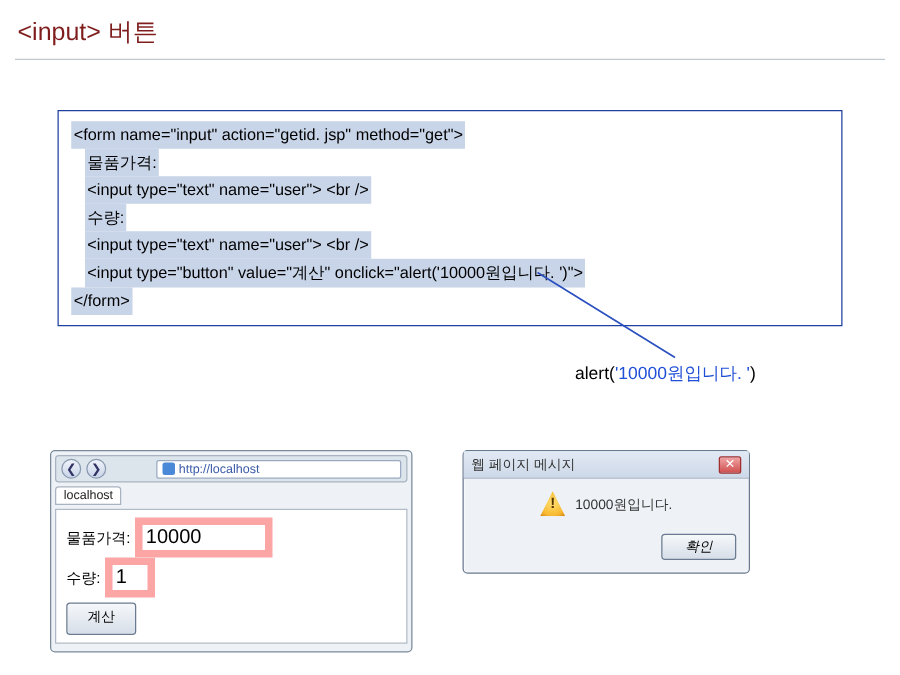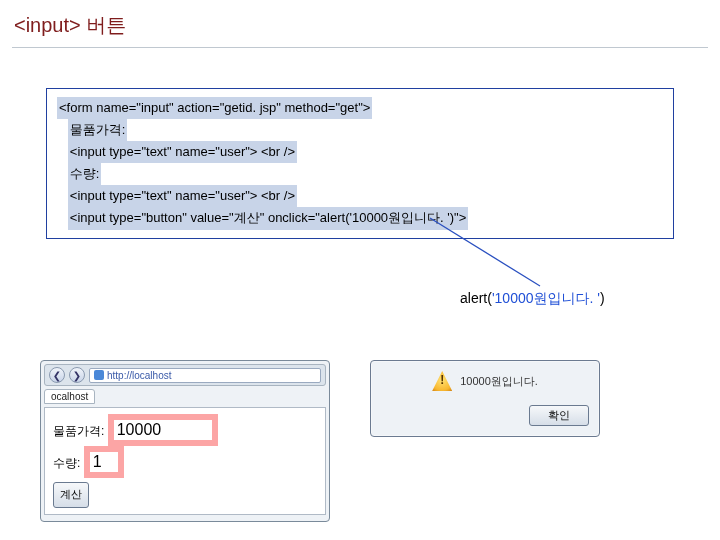--- a/index.html
+++ b/index.html
@@ -96,41 +96,42 @@
       flex: 1;
       background: #fff;
       border: 1px solid #9aaac0;
       border-radius: 2px;
       padding: 1px 4px;
       font-size: 10px;
       color: #3a5aa8;
       display: flex;
       align-items: center;
       gap: 3px;
+      margin-left: 36px;
     }
     .url .iefav { width:10px; height:10px; background:#4a88d8; border-radius:2px; }
     .page {
       background: #fff;
       border: 1px solid #b0bac6;
       padding: 6px 8px;
       line-height: 1.8;
     }
     .page .field { display: inline-block; margin-bottom: 2px; }
     .page input[type=text] {
       border: 6px solid #fca5a5;
       padding: 1px 3px;
       font-size: 16px;
       width: 110px;
     }
     .page .btn {
       display: inline-block;
       border: 1px solid #6a7a90;
       background: linear-gradient(#f6f8fa,#d6dee8);
       border-radius: 3px;
-      padding: 2px 6px;
+      padding: 2px 16px;
       font-size: 11px;
       margin-top: 4px;
     }
     .dialog {
       position: absolute;
       left: 370px;
       top: 360px;
       width: 230px;
       border: 1px solid #6b7a90;
       border-radius: 4px;
@@ -175,20 +176,21 @@
     }
     .warn-icon::after{
       content: "!";
       position:absolute; left:0; right:0; top:2px;
       text-align:center; font-weight:bold; font-size:12px; color:#553300;
     }
     .dlg-msg { font-size: 11px; color:#333; }
     .dlg-foot {
       padding: 6px 10px 10px 10px;
       text-align: right;
+      font-style: italic;
     }
     .dlg-ok {
       display:inline-block;
       border: 1px solid #6a7a90;
       background: linear-gradient(#f6f8fa,#d6dee8);
       border-radius: 3px;
       padding: 2px 18px;
       font-size: 11px;
     }
   </style>
@@ -198,20 +200,21 @@
 <div class="title">&lt;input&gt; 버튼</div>
 <div class="title-underline"></div>
 
 <div class="code-box">
   <div><span class="hl">&lt;form name="input" action="getid. jsp" method="get"&gt;</span></div>
   <div>&nbsp;&nbsp;&nbsp;<span class="hl">물품가격:</span></div>
   <div>&nbsp;&nbsp;&nbsp;<span class="hl">&lt;input type="text" name="user"&gt; &lt;br /&gt;</span></div>
   <div>&nbsp;&nbsp;&nbsp;<span class="hl">수량:</span></div>
   <div>&nbsp;&nbsp;&nbsp;<span class="hl">&lt;input type="text" name="user"&gt; &lt;br /&gt;</span></div>
   <div>&nbsp;&nbsp;&nbsp;<span class="hl">&lt;input type="button" value="계산" onclick="alert('10000원입니다. ')"&gt;</span></div>
+  <div><span class="hl">&lt;/form&gt;</span></div>
 </div>
 
 <svg class="arrow" style="left:0;top:0" width="720" height="540">
   <line x1="430" y1="218" x2="540" y2="286" stroke="#2a50c0" stroke-width="1.3"></line>
 </svg>
 
 <div class="caption">
   <span>alert</span><span>(</span><span class="blue">'10000원입니다. '</span><span>)</span><br>
 </div>
 
@@ -219,33 +222,37 @@
   <div class="addr">
     <div class="navbtn">❮</div>
     <div class="navbtn">❯</div>
     <div class="url">
       <span class="iefav"></span>
       <span>http://localhost</span>
     </div>
   </div>
   <div class="tabs">
     <div class="tab active">
-      <span>ocalhost</span>
+      <span>localhost</span>
     </div>
   </div>
   <div class="page">
     <span class="field">물품가격:</span>
     <input type="text" value="10000" style=""><br>
     <span class="field">수량:</span>
     <input type="text" style="width: 40px;" value="1"><br>
     <span class="btn">계산</span>
   </div>
 </div>
 
 <div class="dialog">
+  <div class="dlg-title">
+    <span>웹 페이지 메시지</span>
+    <span class="dlg-x">✕</span>
+  </div>
   <div class="dlg-body">
     <div class="warn-icon"></div>
     <div class="dlg-msg">10000원입니다.</div>
   </div>
   <div class="dlg-foot">
     <span class="dlg-ok">확인</span>
   </div>
 </div>
 
 </body></html>

